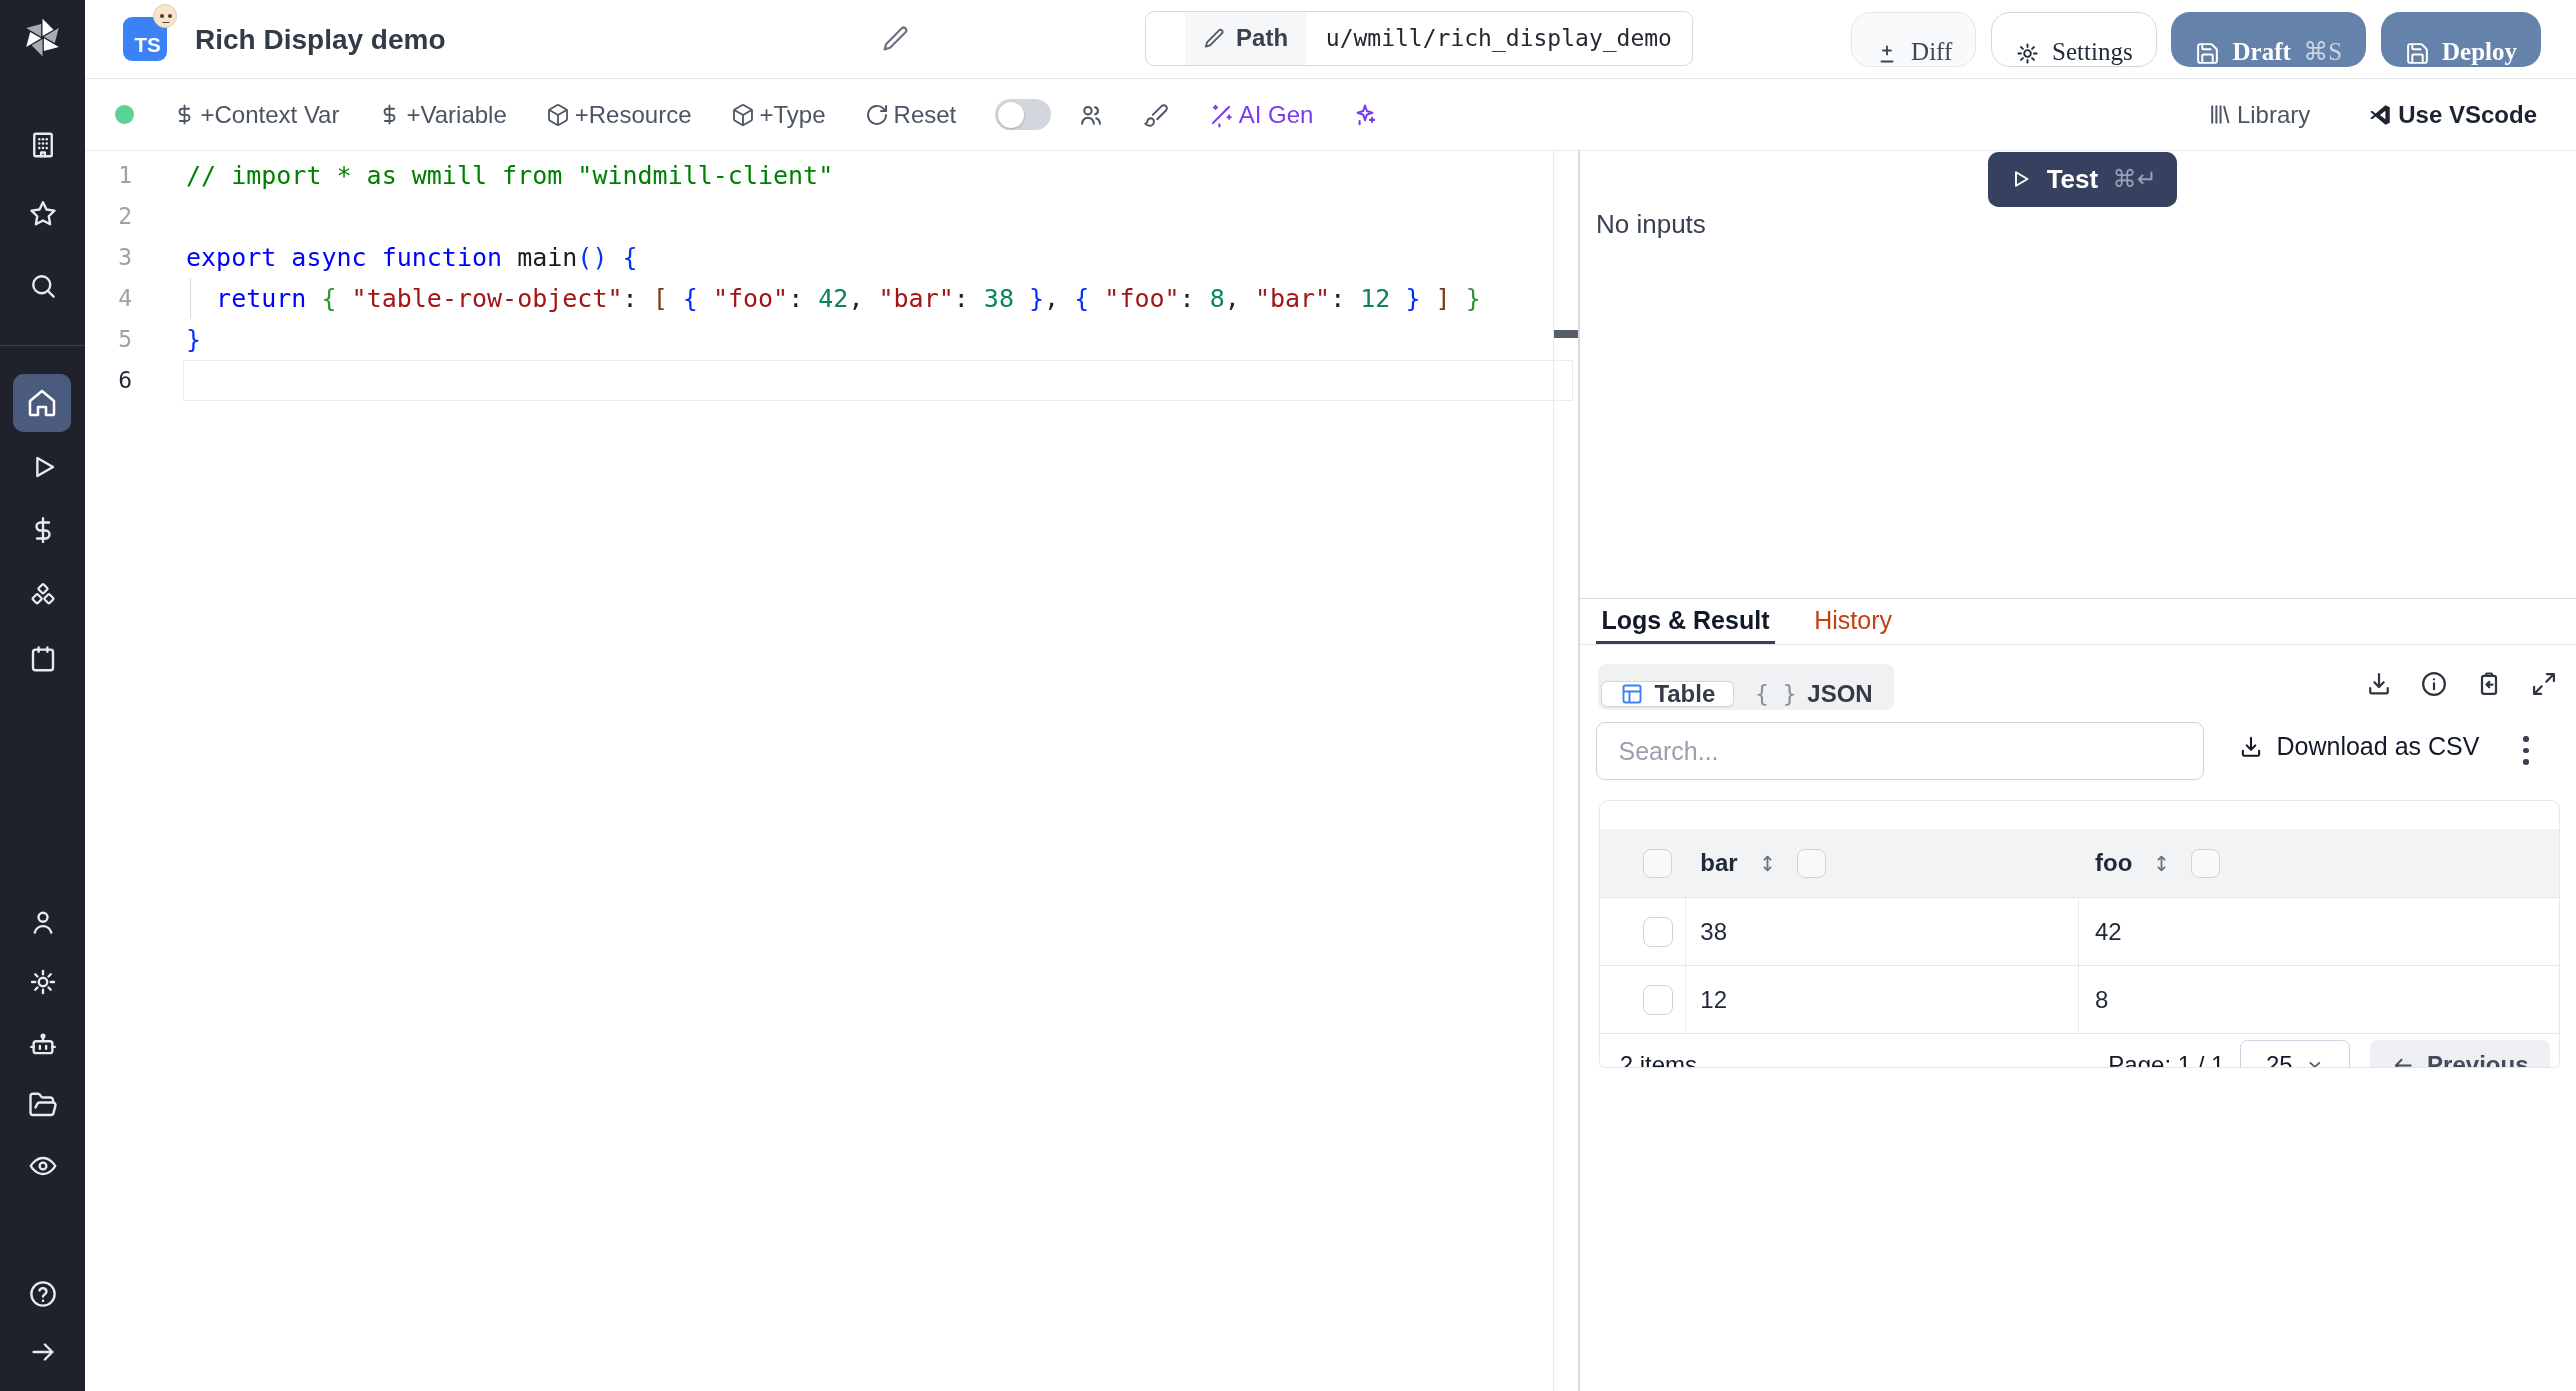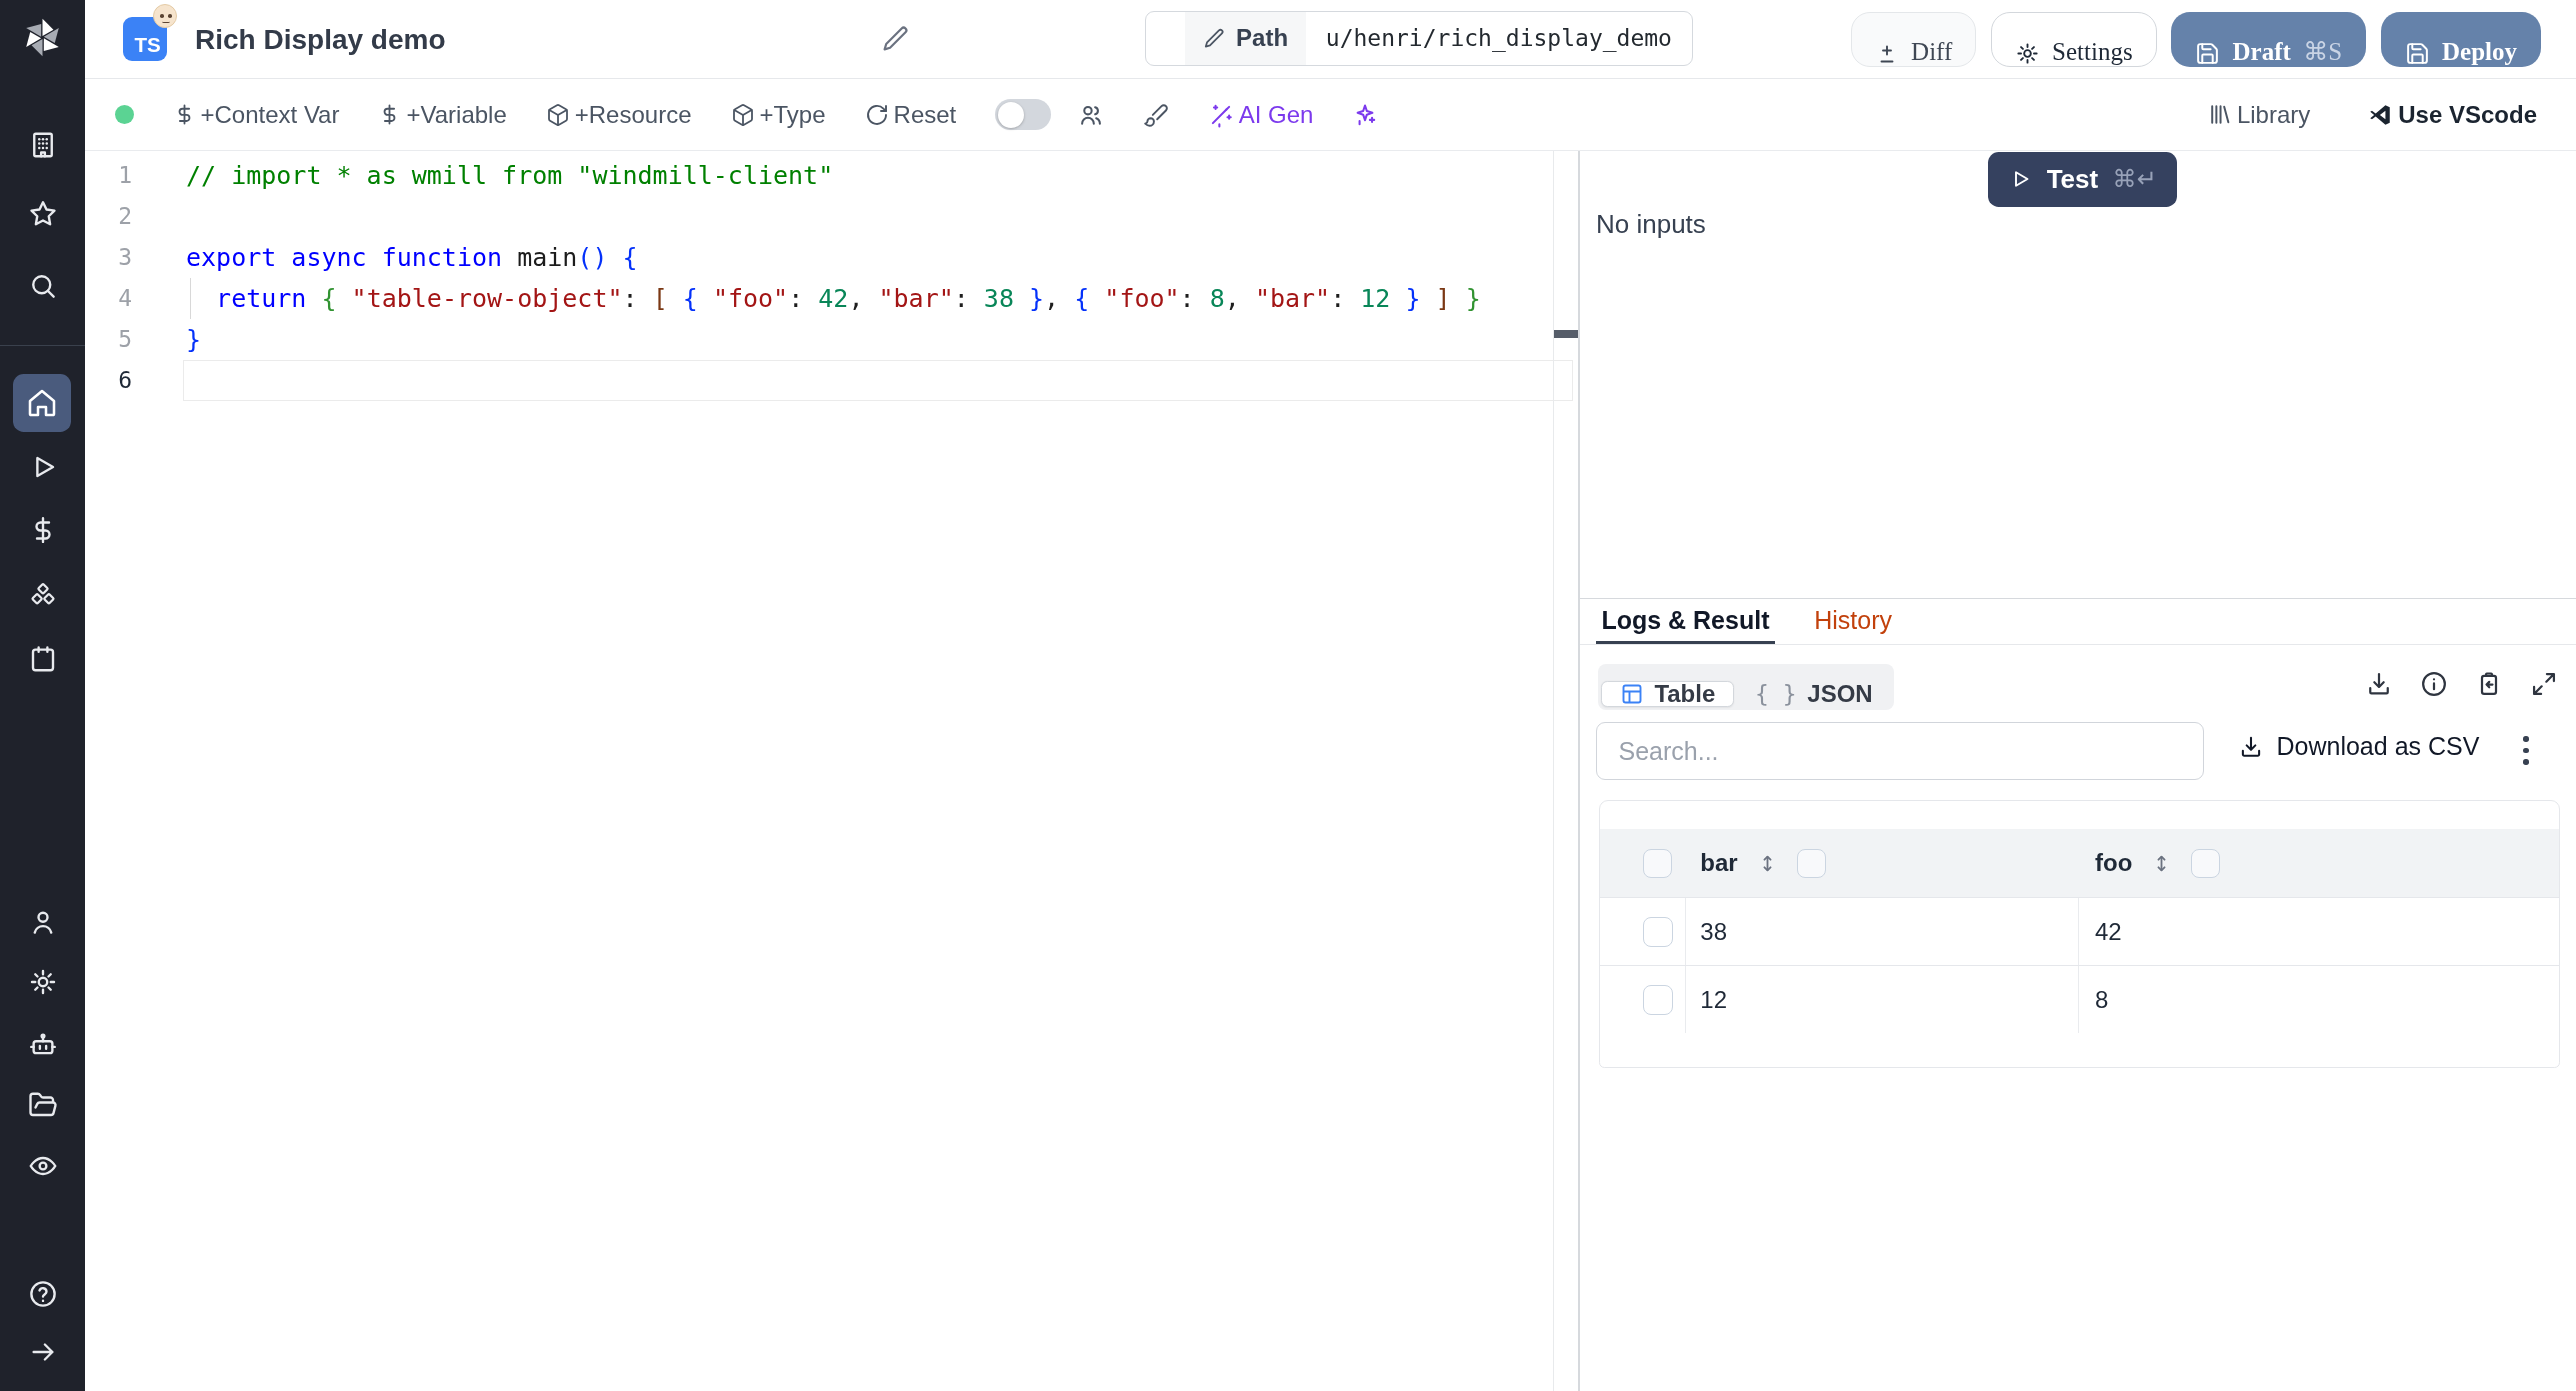--- a/index.html
+++ b/index.html
@@ -240,21 +240,21 @@
       <path d="m3 21 1.3-4.5L17.1 3.7a2.2 2.2 0 0 1 3.2 3.2L7.5 19.7 3 21Z"></path>
     </svg>
   </span>
   <div class="path-group">
     <div class="path-left">
       <svg class="icon" width="22.4" height="22.4" viewBox="0 0 24 24" fill="none" stroke="#4b5563" stroke-width="1.9" stroke-linecap="round" stroke-linejoin="round">
         <path d="m3 21 1.3-4.5L17.1 3.7a2.2 2.2 0 0 1 3.2 3.2L7.5 19.7 3 21Z"></path>
       </svg>
       <span>Path</span>
     </div>
-    <div class="path-right mono">u/henri/rich_display_demo</div>
+    <div class="path-right mono">u/wmill/rich_display_demo</div>
   </div>
   <div class="tb-buttons">
     <div class="btn btn-diff">
       <svg class="icon" width="24" height="24" viewBox="0 0 24 24" fill="none" stroke="currentColor" stroke-width="1.9" stroke-linecap="round">
         <path d="M12 4.5v8M8 8.5h8M6.5 19.5h11"></path>
       </svg>
       <span>Diff</span>
     </div>
     <div class="btn btn-settings">
       <svg class="icon" width="25" height="25" viewBox="0 0 24 24" fill="none" stroke="currentColor" stroke-width="1.8" stroke-linecap="round">
@@ -488,16 +488,33 @@
             <div class="tcell c-foo">42</div>
           </div>
           <div class="trow">
             <div class="tcell c-check">
               <span class="checkbox"></span>
             </div>
             <div class="tcell c-bar">12</div>
             <div class="tcell c-foo">8</div>
           </div>
         </div>
+      <div class="tfoot">
+        <span>2 items</span>
+        <span class="spacer"></span>
+        <span class="page-info">Page: 1 / 1</span>
+        <div class="page-select">
+          <span>25</span>
+          <svg width="19.7" height="19.7" viewBox="0 0 24 24" fill="none" stroke="#4b5563" stroke-width="2" stroke-linecap="round" stroke-linejoin="round">
+            <path d="m6.5 9.5 5.5 5 5.5-5"></path>
+          </svg>
+        </div>
+        <div class="prev-btn">
+          <svg width="23" height="23" viewBox="0 0 24 24" fill="none" stroke="currentColor" stroke-width="1.9" stroke-linecap="round" stroke-linejoin="round">
+            <path d="M19.5 12h-15M10 6l-6 6 6 6"></path>
+          </svg>
+          <span>Previous</span>
+        </div>
+      </div>
     </div>
   </div>
 </div>
 
 
 </body></html>

